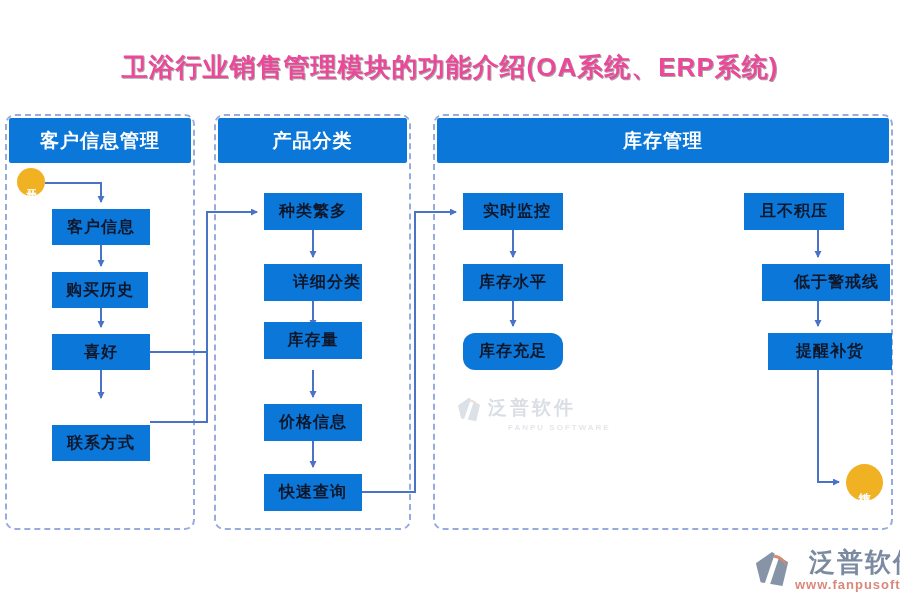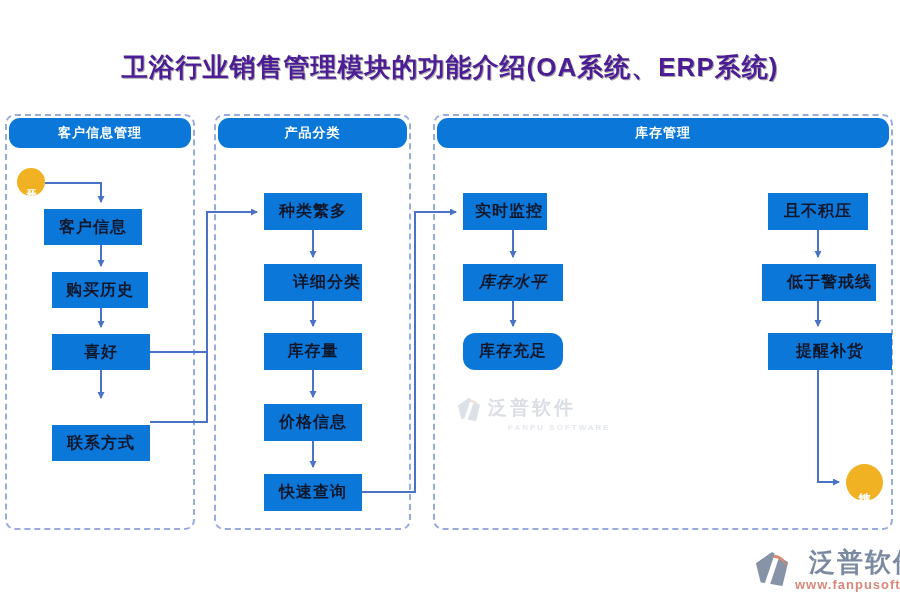--- a/index.html
+++ b/index.html
@@ -3,30 +3,30 @@
 <meta charset="utf-8">
 <style>
   html,body{margin:0;padding:0;}
   body{
     width:900px;height:600px;position:relative;background:#ffffff;
     font-family:"Liberation Sans","DejaVu Sans",sans-serif;
     overflow:hidden;
   }
   .page-title{
     position:absolute;top:50px;left:0;width:900px;text-align:center;
-    font-size:26px;font-weight:900;color:#4c1d95;letter-spacing:1px;
+    font-size:26px;font-weight:900;color:#ec4899;letter-spacing:1px;
     text-shadow:1px 1px 0 rgba(60,60,60,.45);
   }
   .panel{
     position:absolute;border:2px dashed var(--dashed-border);border-radius:10px;
     box-sizing:border-box;background:transparent;
   }
   .panel-header{
-    position:absolute;left:2px;right:2px;top:2px;height:30px;border-radius:11px;
-    background:var(--box-blue);color:#ffffff;font-size:13px;font-weight:bold;
+    position:absolute;left:2px;right:2px;top:2px;height:45px;border-radius:2px;
+    background:var(--box-blue);color:#ffffff;font-size:19px;font-weight:bold;
     display:flex;align-items:center;justify-content:center;letter-spacing:1px;
   }
   .node{
     position:absolute;background:var(--box-blue);color:#0f172a;
     font-size:16px;font-weight:bold;letter-spacing:1px;
     display:flex;align-items:center;justify-content:center;box-sizing:border-box;
   }
   .terminal{
     position:absolute;border-radius:50%;background:var(--circle-yellow);
     color:#ffffff;font-weight:bold;display:flex;align-items:center;justify-content:center;
@@ -87,37 +87,37 @@
   <path class="edge" d="M818 370 V482 H839" marker-end="url(#arr)"></path>
 </svg>
 
 <div class="terminal" style="left:17px;top:168px;width:28px;height:28px;font-size:10px;">
   <span>开始</span>
 </div>
 <div class="terminal" style="left:846px;top:464px;width:37px;height:37px;font-size:12px;">
   <span>结束</span>
 </div>
 
-<div class="node" style="left:44px;top:209px;width:98px;height:36px;">客户信息</div>
+<div class="node" style="left:52px;top:209px;width:98px;height:36px;">客户信息</div>
 <div class="node" style="left:52px;top:272px;width:96px;height:36px;">购买历史</div>
 <div class="node" style="left:52px;top:334px;width:98px;height:36px;">喜好</div>
 <div class="node" style="left:52px;top:405px;width:98px;height:36px;margin-top:20px;">联系方式</div>
 
 <div class="node" style="left:264px;top:193px;width:98px;height:37px;">种类繁多</div>
 <div class="node" style="left:264px;top:264px;width:98px;height:37px;padding-left:28px;">详细分类</div>
-<div class="node" style="left:264px;top:333px;width:98px;height:37px;">库存量</div>
+<div class="node" style="left:264px;top:322px;width:98px;height:37px;">库存量</div>
 <div class="node" style="left:264px;top:404px;width:98px;height:37px;">价格信息</div>
 <div class="node" style="left:264px;top:474px;width:98px;height:37px;">快速查询</div>
 
-<div class="node" style="left:463px;top:193px;width:84px;height:37px;padding-left:8px;">实时监控</div>
-<div class="node" style="left:463px;top:264px;width:100px;height:37px;font-style:italic;">库存水平</div>
+<div class="node" style="left:463px;top:193px;width:100px;height:37px;padding-left:8px;">实时监控</div>
+<div class="node" style="left:463px;top:264px;width:100px;height:37px;">库存水平</div>
 <div class="node" style="left:463px;top:333px;width:100px;height:37px;border-radius:12px;">库存充足</div>
 
-<div class="node" style="left:768px;top:193px;width:100px;height:37px;">且不积压</div>
-<div class="node" style="left:762px;top:264px;width:114px;height:37px;padding-left:21px;">低于警戒线</div>
+<div class="node" style="left:744px;top:193px;width:100px;height:37px;">且不积压</div>
+<div class="node" style="left:762px;top:264px;width:128px;height:37px;padding-left:21px;">低于警戒线</div>
 <div class="node" style="left:768px;top:333px;width:124px;height:37px;">提醒补货</div>
 
 <div class="watermark">
   <svg width="26" height="29" viewBox="0 0 40 44">
     <path fill="#d9dee5" d="M20 4 L37 15 L31 40 L8 36 L3 16 Z"></path>
     <path fill="#ffffff" d="M24 3 L10 44 L16 44 L29 5 Z"></path>
     <path fill="#ecdcd8" d="M23 7 C30 8 35 13 35 20 C32 14 28 11 21 10 Z"></path>
   </svg>
   <div>
     <div class="wm-text-name">泛普软件</div>

